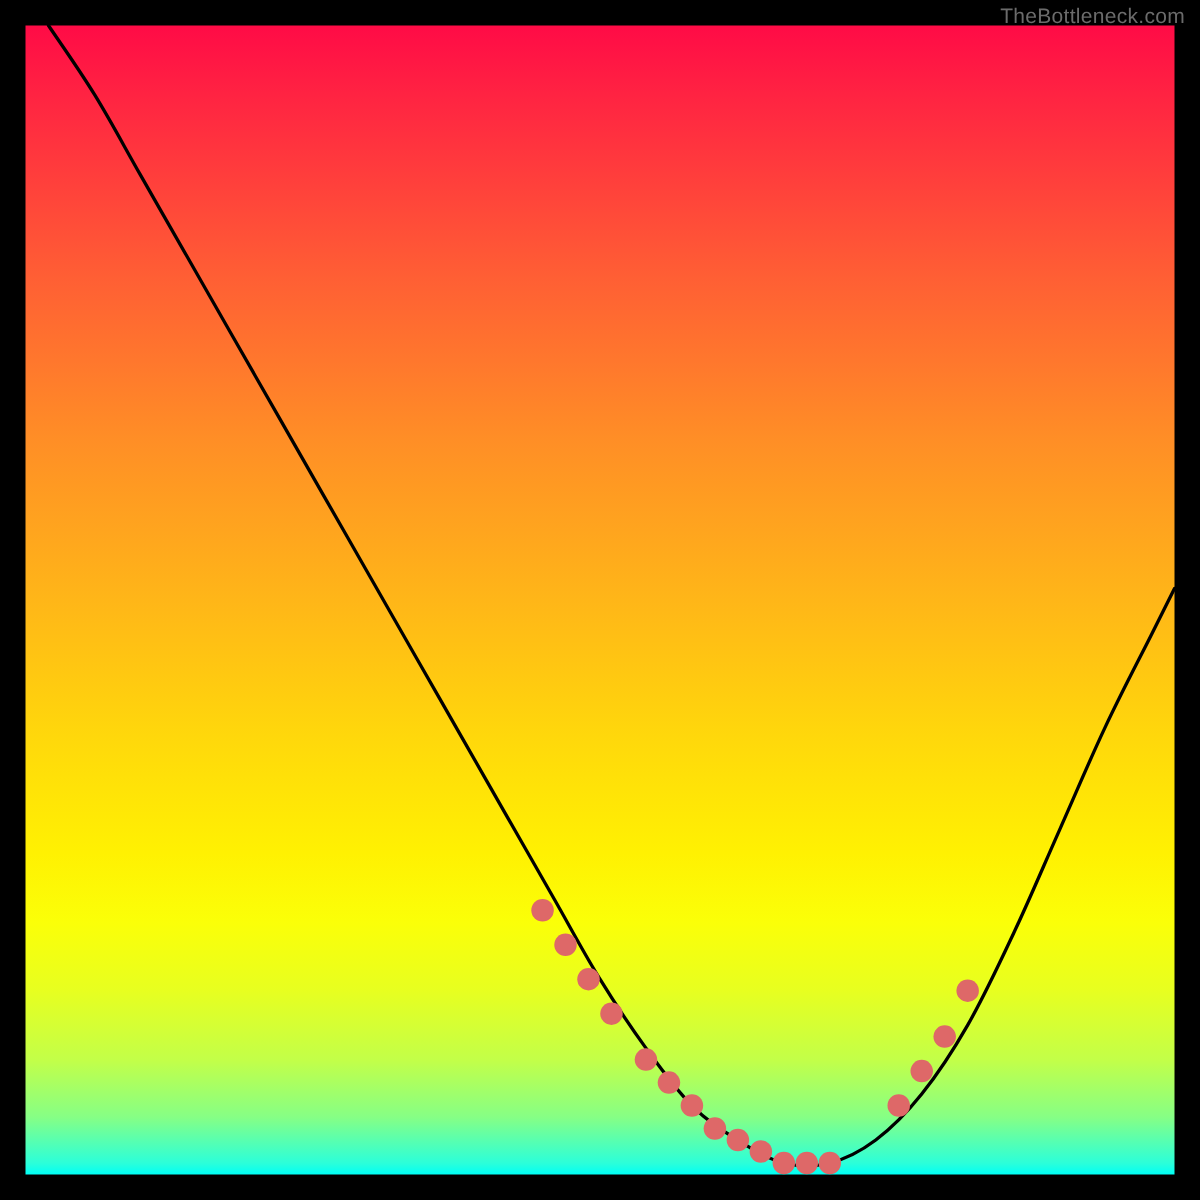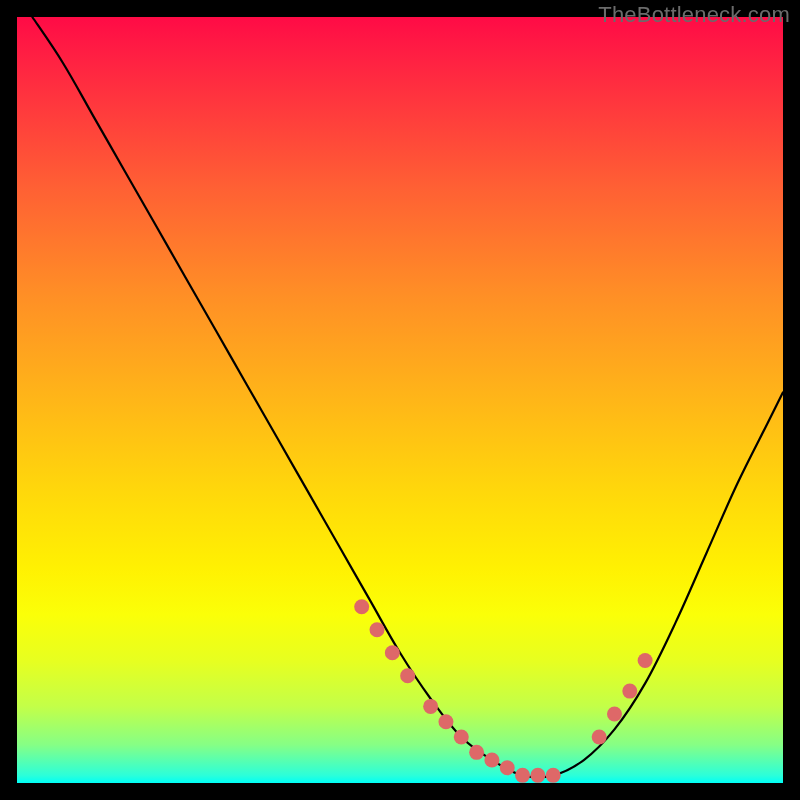--- a/index.html
+++ b/index.html
@@ -30,21 +30,21 @@
       #86ff85 95%,
       #2cffd9 99%,
       #00fff6 100%
     );
   }
   .watermark {
     position: absolute;
     top: 2px;
     right: 10px;
     font-family: Arial, Helvetica, sans-serif;
-    font-size: 22px;
+    font-size: 14px;
     color: #6b6b6b;
     font-weight: 500;
     letter-spacing: 0.2px;
     margin-left: 20px;
   }
   svg.curve {
     position: absolute;
     left: 0; top: 0;
     width: 766px; height: 766px;
     overflow: visible;

